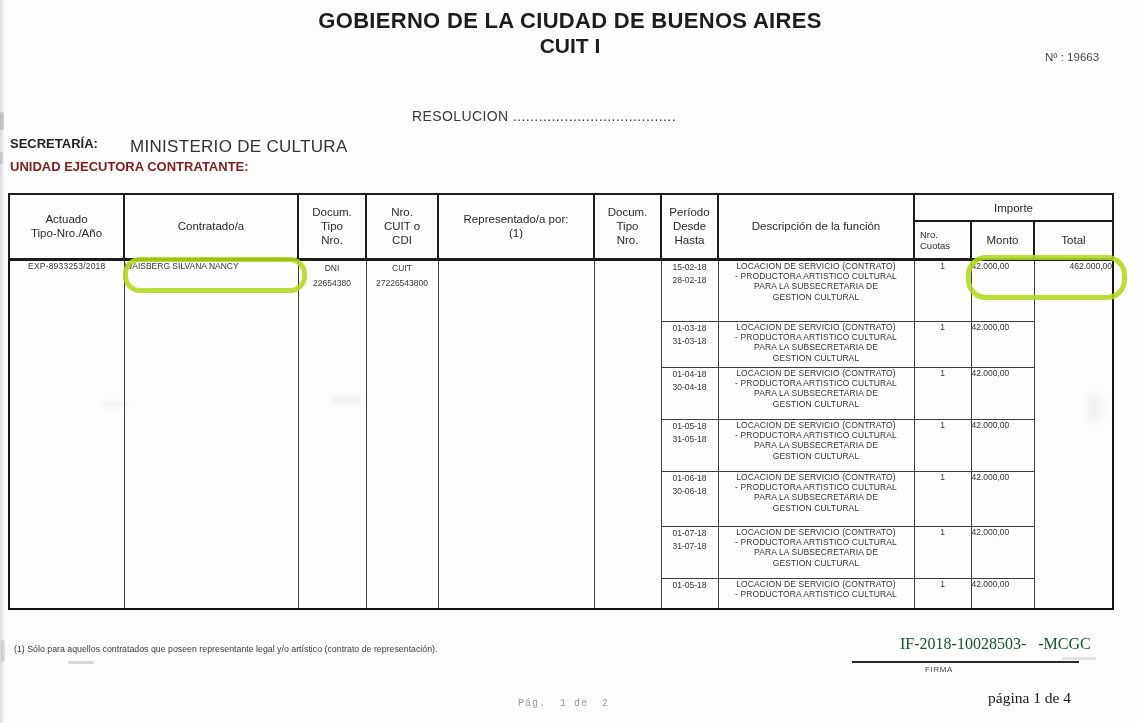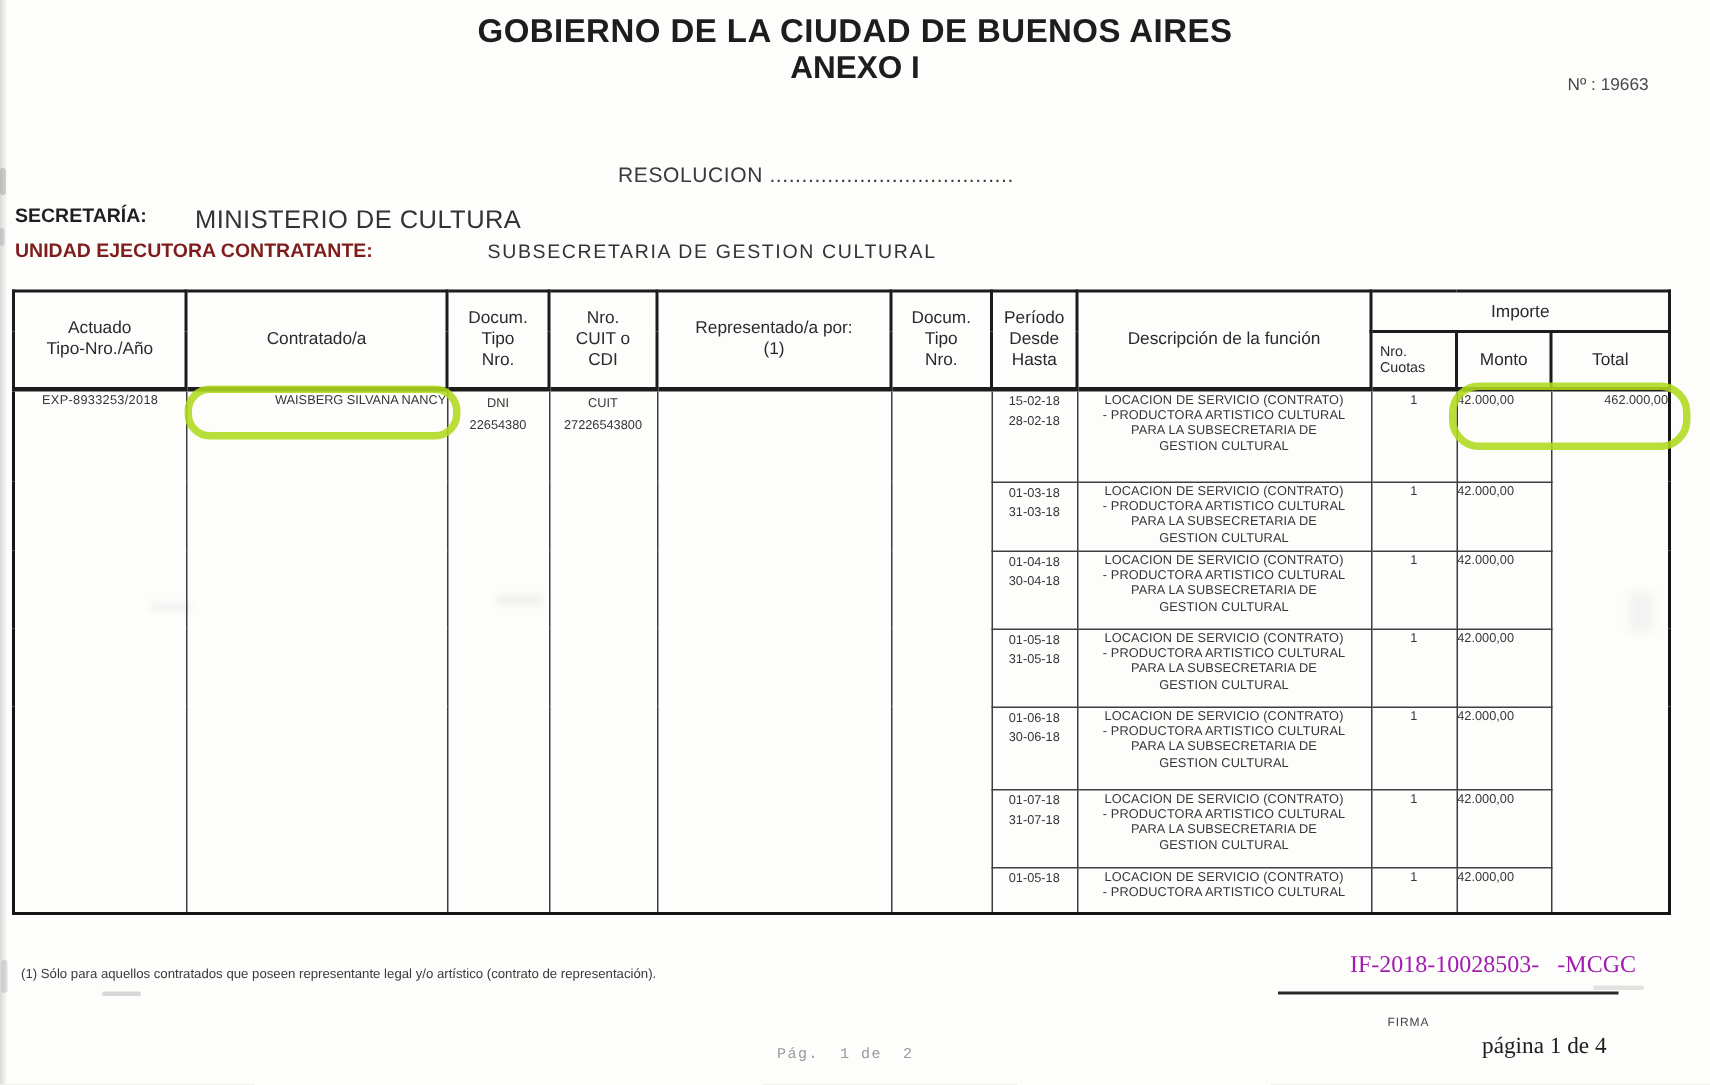--- a/index.html
+++ b/index.html
@@ -40,39 +40,39 @@
     border:1px solid #3e3e3e;
     vertical-align:top; padding:0;
     font-size:8.5px; color:#363636;margin-left:20px;
   }
   table.doc-table { border:2px solid #151515; }
   tr.hr1 { height:27px; } tr.hr2 { height:38px; }
   tr.r1 { height:62px; } tr.r2 { height:46px; } tr.r3 { height:52px; }
   tr.r4 { height:52px; } tr.r5 { height:55px; } tr.r6 { height:52px; } tr.r7 { height:31px; }
 
   td.c-actuado { text-align:center; padding-top:8px; letter-spacing:.2px; }
-  td.c-contratado { text-align:right; padding-top:9px; font-size:9px; }
+  td.c-contratado { text-align:left; padding-top:9px; font-size:9px; }
   td.c-doc { text-align:center; padding-top:7px; line-height:15px; }
   td.c-periodo { text-align:center; padding-top:4px; line-height:13px; }
   td.c-desc { text-align:center; padding-top:2px; font-size:8.3px; line-height:10.4px; letter-spacing:.1px; }
   td.c-cuotas { text-align:center; padding-top:5px; }
   td.c-monto { padding-top:5px; padding-right:7px; }
   td.c-total { text-align:right; padding-top:7px; padding-right:9px; }
 
   
   .hl { position:absolute; box-sizing:border-box; border:5px solid rgba(175,218,28,.88); border-radius:17px; filter:blur(.4px); pointer-events:none; }
   .hl-name { left:123px; top:257px; width:184px; height:36px; }
   .hl-amount { left:966px; top:255px; width:161px; height:45px; border-radius:20px; }
 
   
   .footnote { top:644px; left:14px; font-size:8.8px; color:#3a3a3a; }
   .pag-center { top:698px; left:518px; font-size:10px; color:#9a9a9a; white-space:pre; letter-spacing:1px; }
-  .if-number { top:635px; left:900px; font-size:16px; color:#a21caf; white-space:pre; }
+  .if-number { top:635px; left:900px; font-size:16px; color:#14532d; white-space:pre; }
   .firma-line { top:661px; left:852px; width:227px; height:0; border-top:2px solid #2a2a2a; }
-  .firma-label { top:665px; left:925px; font-size:8px; color:#444; letter-spacing:.6px;margin-top:12px; }
+  .firma-label { top:665px; left:925px; font-size:8px; color:#444; letter-spacing:.6px; }
   .pagina-right { top:689px; left:988px; font-size:15.5px; color:#1c1c1c; }
 
   
   .edge-strip { left:0; top:0; width:5px; height:723px; background:linear-gradient(to right, rgba(110,110,110,.26), rgba(110,110,110,0)); }
   .smudge { position:absolute; background:#777; border-radius:3px; }
   .sm1 { left:68px; top:661px; width:26px; height:3px; opacity:.28; }
   .sm2 { left:1062px; top:657px; width:34px; height:3px; opacity:.2; }
   .sm3 { left:330px; top:396px; width:32px; height:8px; opacity:.08; filter:blur(2px); }
   .sm4 { left:1086px; top:394px; width:16px; height:28px; opacity:.07; filter:blur(3px); }
   .sm5 { left:100px; top:402px; width:28px; height:5px; opacity:.09; filter:blur(2px); }
@@ -89,27 +89,26 @@
   <div class="smudge blob1"></div>
   <div class="smudge blob2"></div>
   <div class="smudge blob3"></div>
   <div class="smudge sm1"></div>
   <div class="smudge sm2"></div>
   <div class="smudge sm3"></div>
   <div class="smudge sm4"></div>
   <div class="smudge sm5"></div>
 
   <div class="abs doc-title">GOBIERNO DE LA CIUDAD DE BUENOS AIRES</div>
-  <div class="abs doc-subtitle">ANEXO I</div>
+  <div class="abs doc-subtitle">CUIT I</div>
   <div class="abs doc-number">Nº : 19663</div>
   <div class="abs resolution">RESOLUCION ......................................</div>
   <div class="abs sec-label">SECRETARÍA:</div>
   <div class="abs sec-value">MINISTERIO DE CULTURA</div>
   <div class="abs uni-label">UNIDAD EJECUTORA CONTRATANTE:</div>
-  <div class="abs uni-value">SUBSECRETARIA DE GESTION CULTURAL</div>
 
   <table class="doc-table">
     <colgroup>
       <col style="width:115px">
         <col style="width:174px">
         <col style="width:68px">
         <col style="width:72px">
       <col style="width:156px">
         <col style="width:67px">
         <col style="width:57px">

